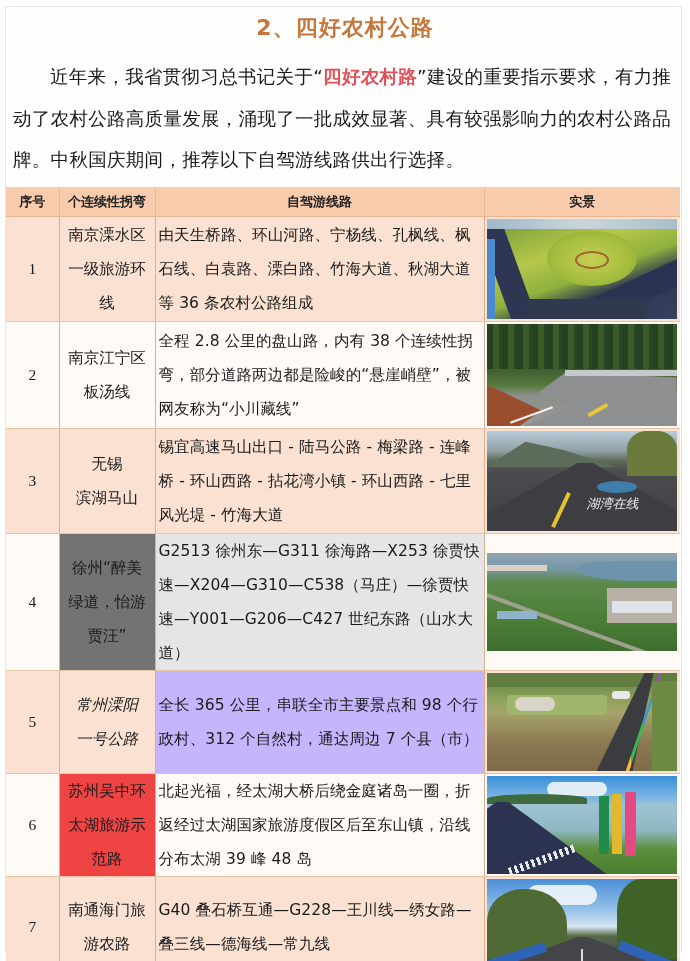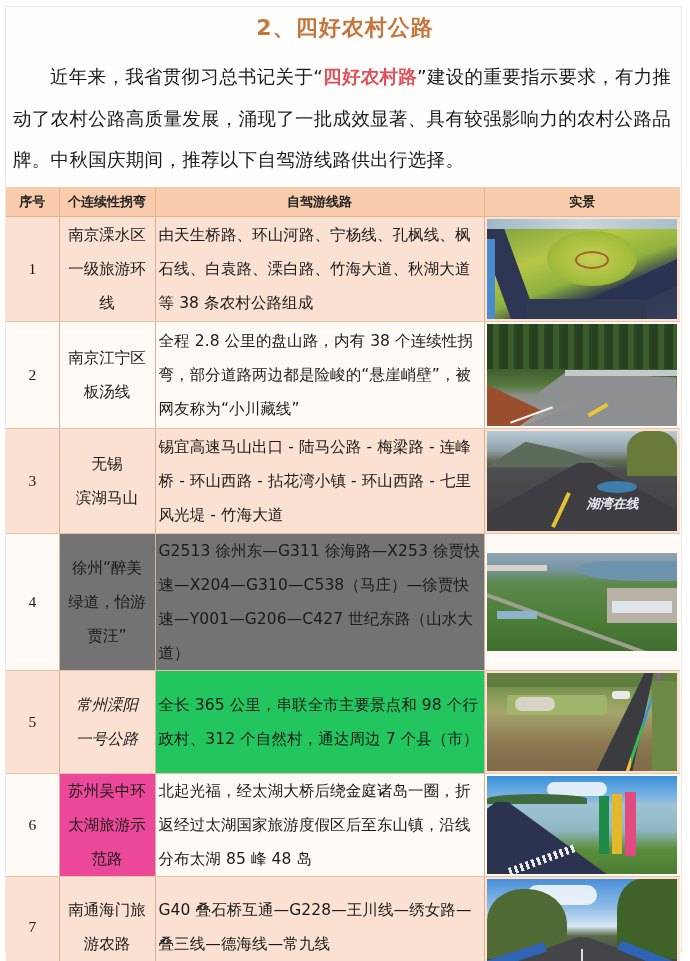--- a/index.html
+++ b/index.html
@@ -27,21 +27,21 @@
   table.routes th {
     height: 29px; padding: 0; font-size: 13px; font-weight: bold; color: #222;
     border-right: 1px solid #eab48e; border-bottom: 1px solid #eab48e;
   }
   table.routes th:last-child { border-right: none; }
   table.routes td {
     padding: 0; vertical-align: middle;
     border-right: 1px solid #d9b192; border-bottom: 1px solid #e6c2a6;
     font-size: 15.5px;
   }
-  table.routes td:last-child { border-right: none; font-weight: bold; }
+  table.routes td:last-child { border-right: none; }
   td.num { text-align: center; font-family: "Liberation Serif", "DejaVu Serif", serif; font-size: 16px; }
   td.name { text-align: center; line-height: 34px; padding: 0 2px !important; }
   td.route { line-height: 34px; padding: 0 2px 0 3px !important; letter-spacing: 0.1px; }
   td.photo { padding: 2px 5px 2px 2px !important; }
   .photo-box { width: 190px; height: 100px; position: relative; overflow: hidden; }
   .ph { position: absolute; }
   .wm { position: absolute; color: #e8eef5; font-family: "DejaVu Serif", serif; font-style: italic; }
 </style>
 </head>
 <body>
@@ -71,21 +71,21 @@
   </thead>
   <tbody>
 
     <tr class="odd" style="height:104px">
       <td class="num" style="background: rgb(251, 225, 209);">1</td>
       <td class="name" style="background: rgb(251, 225, 209);">
         <div>南京溧水区</div>
         <div>一级旅游环</div>
         <div>线</div>
       </td>
-      <td class="route" style="background: rgb(251, 225, 209);">由天生桥路、环山河路、宁杨线、孔枫线、枫石线、白袁路、溧白路、竹海大道、秋湖大道等 38 条农村公路组成</td>
+      <td class="route" style="background: rgb(251, 225, 209);">由天生桥路、环山河路、宁杨线、孔枫线、枫石线、白袁路、溧白路、竹海大道、秋湖大道等 36 条农村公路组成</td>
       <td class="photo" style="background: rgb(251, 225, 209);">
         <div class="photo-box" style="height:100px;background:linear-gradient(160deg,#6f9a3a 0%,#b6c64a 35%,#8fb13e 55%,#2c3550 70%,#37405e 100%);">
           <div class="ph" style="left:0;top:0;width:190px;height:10px;background:linear-gradient(90deg,#9fb8c8,#c9d6db,#a7bfc9);"></div>
           <div class="ph" style="left:60px;top:12px;width:90px;height:55px;border-radius:50%;background:radial-gradient(ellipse,#c6cf52 0%,#a4bd3d 60%,#7fa034 100%);"></div>
           <div class="ph" style="left:88px;top:32px;width:30px;height:14px;border-radius:50%;border:2px solid #a0612c;"></div>
           <div class="ph" style="left:8px;top:10px;width:26px;height:92px;background:#2e3654;transform:skewX(20deg);"></div>
           <div class="ph" style="left:100px;top:60px;width:100px;height:24px;background:#2a3352;transform:rotate(-25deg);"></div>
           <div class="ph" style="left:40px;top:80px;width:120px;height:24px;background:#30394f;"></div>
           <div class="ph" style="left:0;top:20px;width:8px;height:80px;background:#4a8bcf;"></div>
         </div>
@@ -130,61 +130,61 @@
       </td>
     </tr>
 
     <tr class="even" style="height:102px">
       <td class="num" style="background: rgb(255, 250, 246);">4</td>
       <td class="name" style="background: #737373;">
         <div>徐州“醉美</div>
         <div>绿道，怡游</div>
         <div>贾汪”</div>
       </td>
-      <td class="route" style="background: #737373;">G2513 徐州东—G311 徐海路—X253 徐贾快速—X204—G310—C538（马庄）—徐贾快速—Y001—G206—C427 世纪东路（山水大道）</td>
+      <td class="route" style="background: #e5e5e5;">G2513 徐州东—G311 徐海路—X253 徐贾快速—X204—G310—C538（马庄）—徐贾快速—Y001—G206—C427 世纪东路（山水大道）</td>
       <td class="photo" style="background: rgb(255, 250, 246);">
         <div class="photo-box" style="height:98px;background:linear-gradient(180deg,#8fa4b2 0%,#7a96a7 15%,#5d8a4c 30%,#4a7d36 70%,#3f6e2f 100%);">
           <div class="ph" style="left:90px;top:8px;width:100px;height:20px;background:#6d93ad;border-radius:40% 0 0 60%;"></div>
           <div class="ph" style="left:120px;top:35px;width:70px;height:35px;background:#b8b2a6;"></div>
           <div class="ph" style="left:125px;top:48px;width:60px;height:12px;background:#dfe4ea;"></div>
           <div class="ph" style="left:0;top:40px;width:190px;height:4px;background:#a0a090;transform:rotate(20deg);transform-origin:0 0;"></div>
           <div class="ph" style="left:10px;top:58px;width:40px;height:8px;background:#8fb3cc;"></div>
           <div class="ph" style="left:0;top:12px;width:60px;height:6px;background:#d7d1c8;"></div>
         </div>
       </td>
     </tr>
 
     <tr class="odd" style="height:102px">
       <td class="num" style="background: rgb(251, 225, 209);">5</td>
       <td class="name" style="background: rgb(251, 225, 209); font-style: italic;">
         <div>常州溧阳</div>
         <div>一号公路</div>
       </td>
-      <td class="route" style="background: #22c55e;">全长 365 公里，串联全市主要景点和 98 个行政村、312 个自然村，通达周边 7 个县（市）</td>
+      <td class="route" style="background: #c4b5fd;">全长 365 公里，串联全市主要景点和 98 个行政村、312 个自然村，通达周边 7 个县（市）</td>
       <td class="photo" style="background: rgb(251, 225, 209);">
         <div class="photo-box" style="height:98px;background:linear-gradient(180deg,#5f7a42 0%,#8aa05a 25%,#a5a56b 40%,#8c7a52 70%,#7d6a48 100%);">
           <div class="ph" style="left:0;top:0;width:190px;height:14px;background:#617d3f;"></div>
           <div class="ph" style="left:20px;top:22px;width:100px;height:20px;background:#9fb56a;border-radius:4px;"></div>
           <div class="ph" style="left:28px;top:24px;width:40px;height:14px;background:#d8d4c7;border-radius:8px;"></div>
           <div class="ph" style="left:110px;top:0;width:60px;height:98px;background:#3b3c40;clip-path:polygon(80% 0,95% 0,60% 100%,0 100%);"></div>
           <div class="ph" style="left:120px;top:0;width:60px;height:98px;background:linear-gradient(90deg,#d44 0 20%,#fb3 20% 40%,#3b5 40% 60%,#39d 60% 80%,#a4d 80% 100%);clip-path:polygon(88% 0,91% 0,38% 100%,32% 100%);"></div>
           <div class="ph" style="left:125px;top:18px;width:18px;height:8px;background:#e9e9ea;border-radius:3px;"></div>
           <div class="ph" style="left:165px;top:8px;width:25px;height:90px;background:#6c8a43;"></div>
         </div>
       </td>
     </tr>
 
     <tr class="even" style="height:102px">
       <td class="num" style="background: rgb(255, 250, 246);">6</td>
-      <td class="name" style="background: #ec4899;">
+      <td class="name" style="background: #ef4444;">
         <div>苏州吴中环</div>
         <div>太湖旅游示</div>
         <div>范路</div>
       </td>
-      <td class="route" style="background: rgb(255, 250, 246);">北起光福，经太湖大桥后绕金庭诸岛一圈，折返经过太湖国家旅游度假区后至东山镇，沿线分布太湖 85 峰 48 岛</td>
+      <td class="route" style="background: rgb(255, 250, 246);">北起光福，经太湖大桥后绕金庭诸岛一圈，折返经过太湖国家旅游度假区后至东山镇，沿线分布太湖 39 峰 48 岛</td>
       <td class="photo" style="background: rgb(255, 250, 246);">
         <div class="photo-box" style="height:98px;background:linear-gradient(180deg,#3a8fd8 0%,#7bb6e4 22%,#9ec3d2 30%,#8fb8c4 55%,#5b8e3a 75%,#4b7d32 100%);">
           <div class="ph" style="left:60px;top:6px;width:60px;height:14px;background:#eef4f8;border-radius:10px;opacity:0.9;"></div>
           <div class="ph" style="left:0;top:18px;width:100px;height:10px;background:#3f6a3e;border-radius:50% 50% 0 0;"></div>
           <div class="ph" style="left:0;top:26px;width:120px;height:72px;background:#2b3350;clip-path:polygon(8% 0,18% 0,100% 100%,0 100%,0 10%);"></div>
           <div class="ph" style="left:20px;top:80px;width:70px;height:8px;background:repeating-linear-gradient(90deg,#eaeaea 0 3px,transparent 3px 6px);transform:rotate(-20deg);"></div>
           <div class="ph" style="left:112px;top:20px;width:10px;height:58px;background:#1f8a4a;"></div>
           <div class="ph" style="left:125px;top:18px;width:10px;height:60px;background:#e3b82c;"></div>
           <div class="ph" style="left:138px;top:16px;width:11px;height:64px;background:#e24a82;"></div>
         </div>

